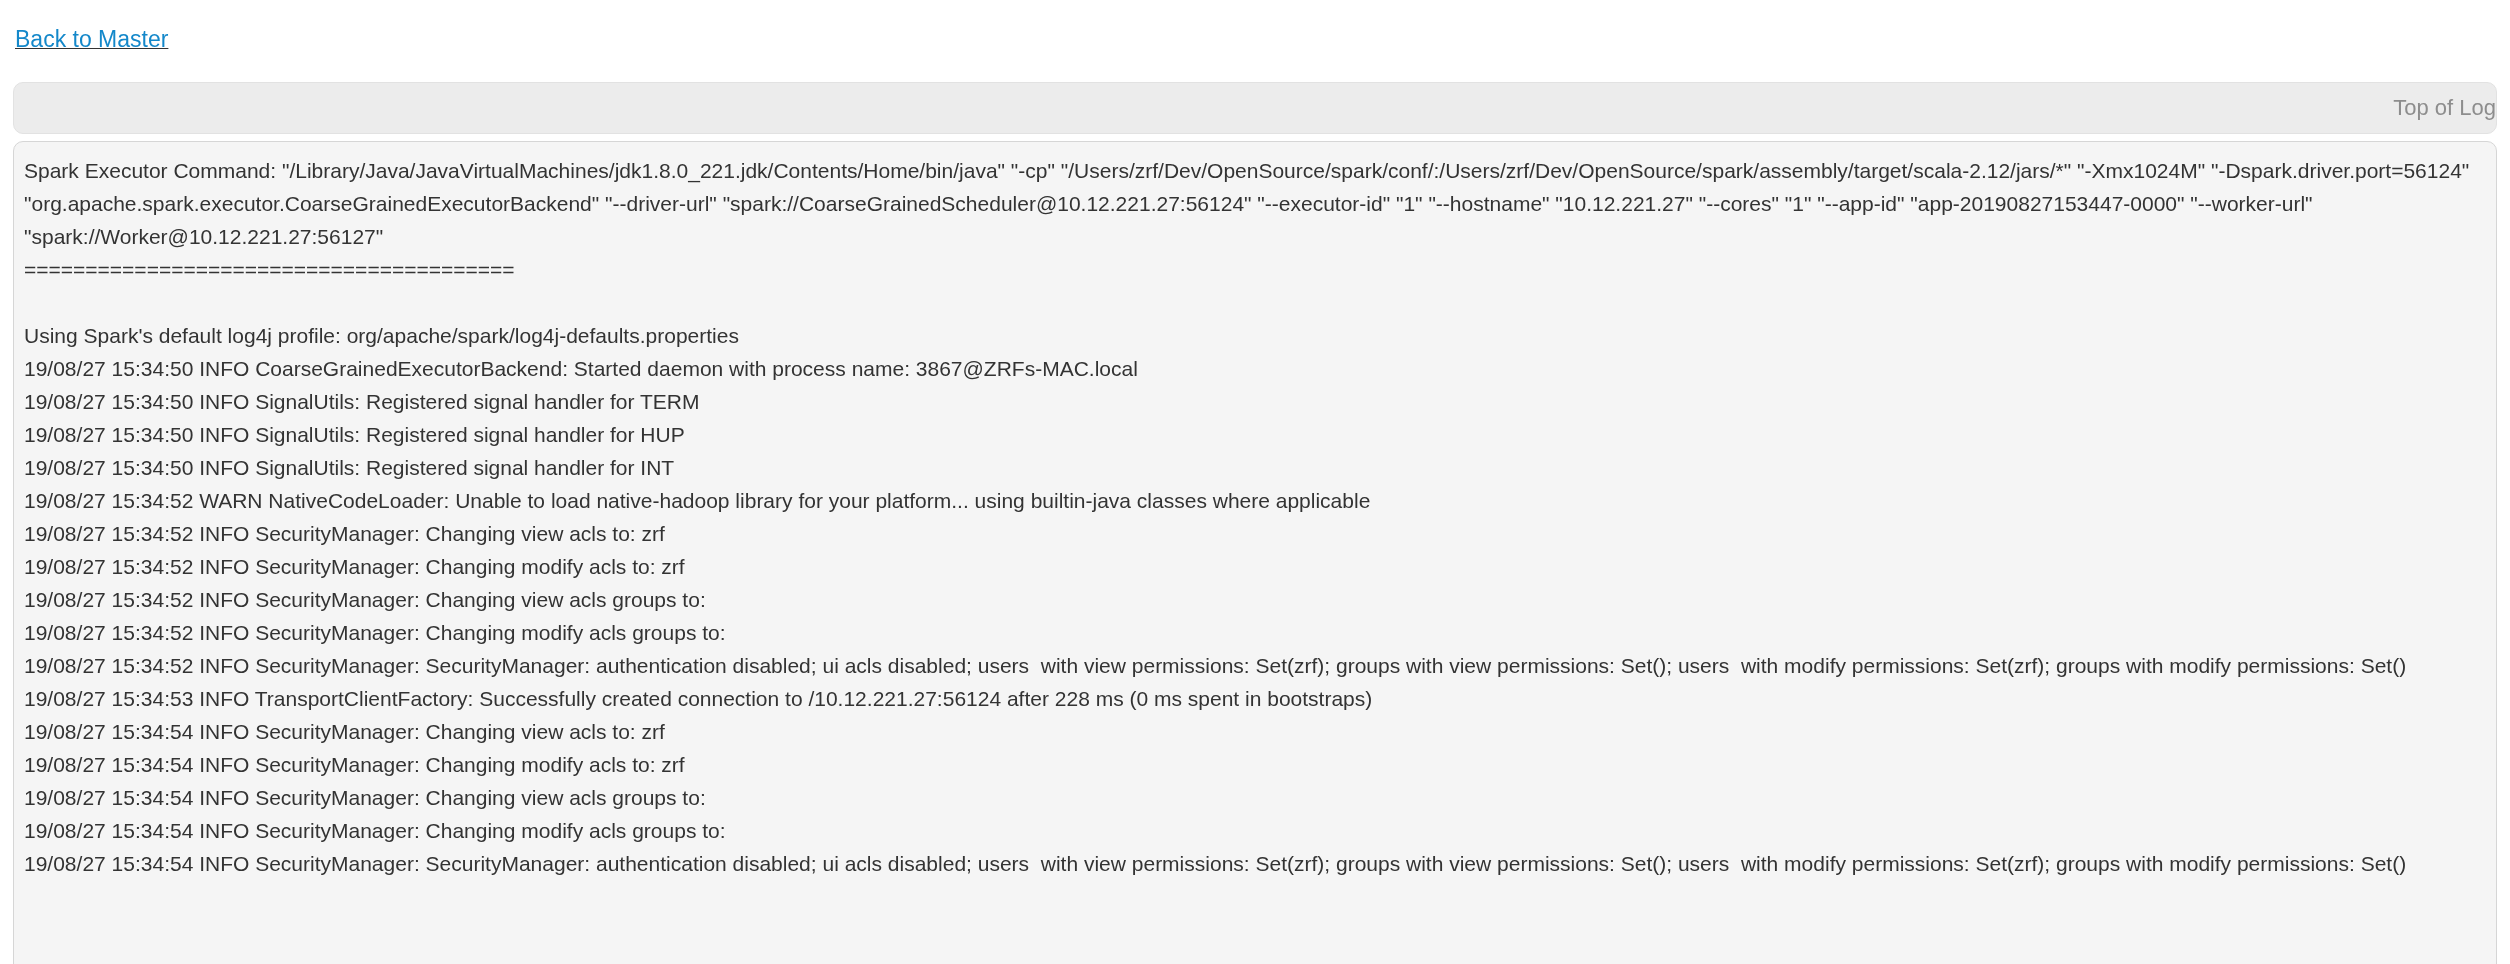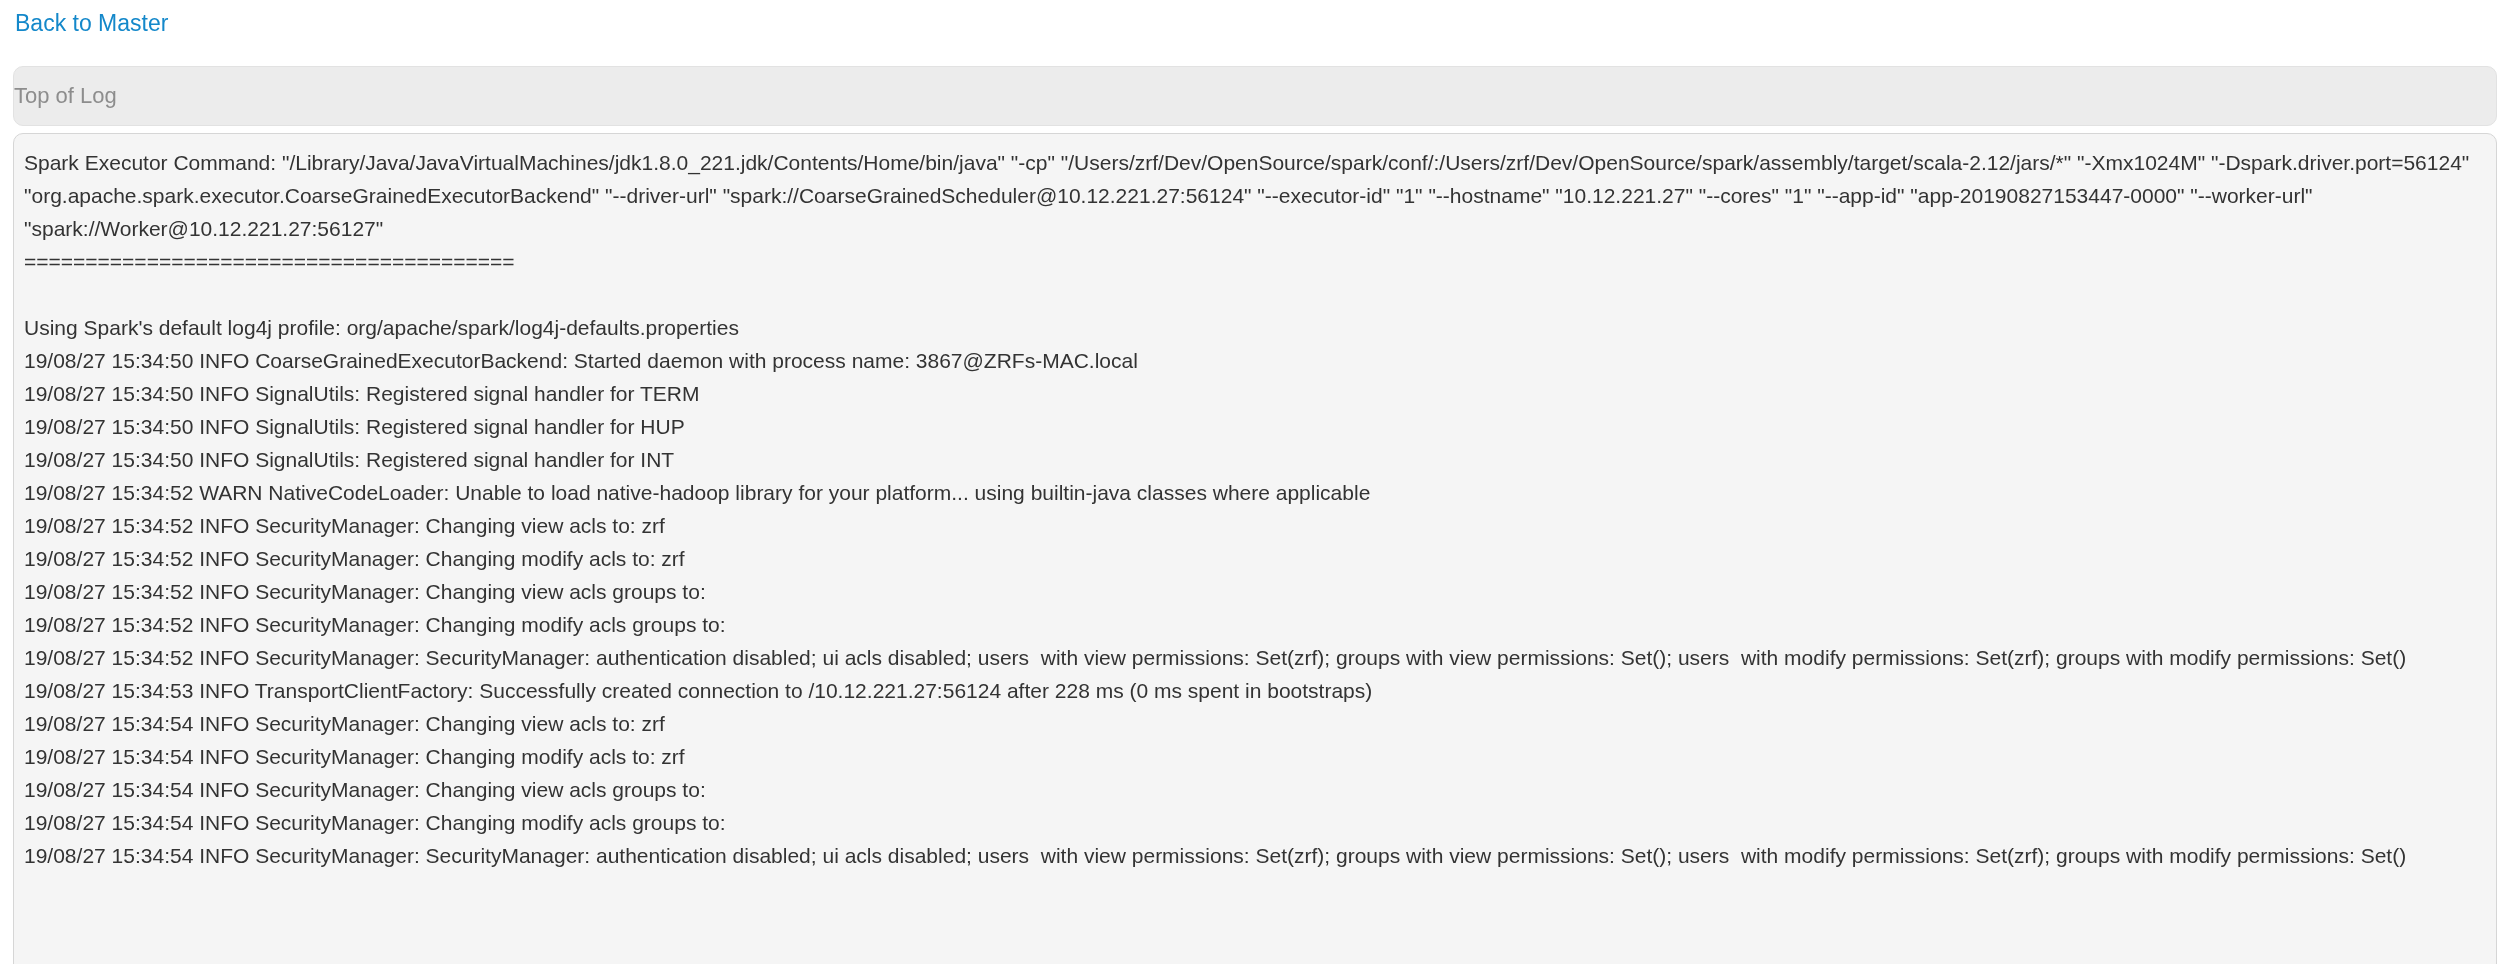--- a/index.html
+++ b/index.html
@@ -21,44 +21,45 @@
     width: 2510px;
     height: 964px;
     overflow: hidden;
     font-family: "Liberation Sans", sans-serif;
     color: var(--text-color);
   }
   .page {
     padding: 8px 13px 0 13px;
   }
   .back-link-row {
-    margin: 2px 0 0 2px;
+    margin: 18px 0 0 2px;
     line-height: 26px;
+    text-decoration: underline;
   }
   .back-link {
     color: var(--link-color);
     font-size: 23px;
     text-decoration: none;
     cursor: pointer;
   }
   .byte-range {
     margin: 28px 0 0 0;
     font-size: 23px;
     line-height: 24px;
     color: var(--text-color);
   }
   .log-nav-bar {
     margin-top: 27px;
-    height: 60px;
+    height: 52px;
     background: var(--bar-bg);
     border: 1px solid var(--bar-border);
     border-radius: 10px;
     display: flex;
     align-items: center;
-    justify-content: flex-start;
+    justify-content: flex-end;
   }
   .log-nav-label {
     font-size: 22px;
     color: var(--bar-text);
   }
   .log-pre {
     margin: 7px 0 0 0;
     background: var(--pre-bg);
     border: 1px solid var(--pre-border);
     border-radius: 10px;

